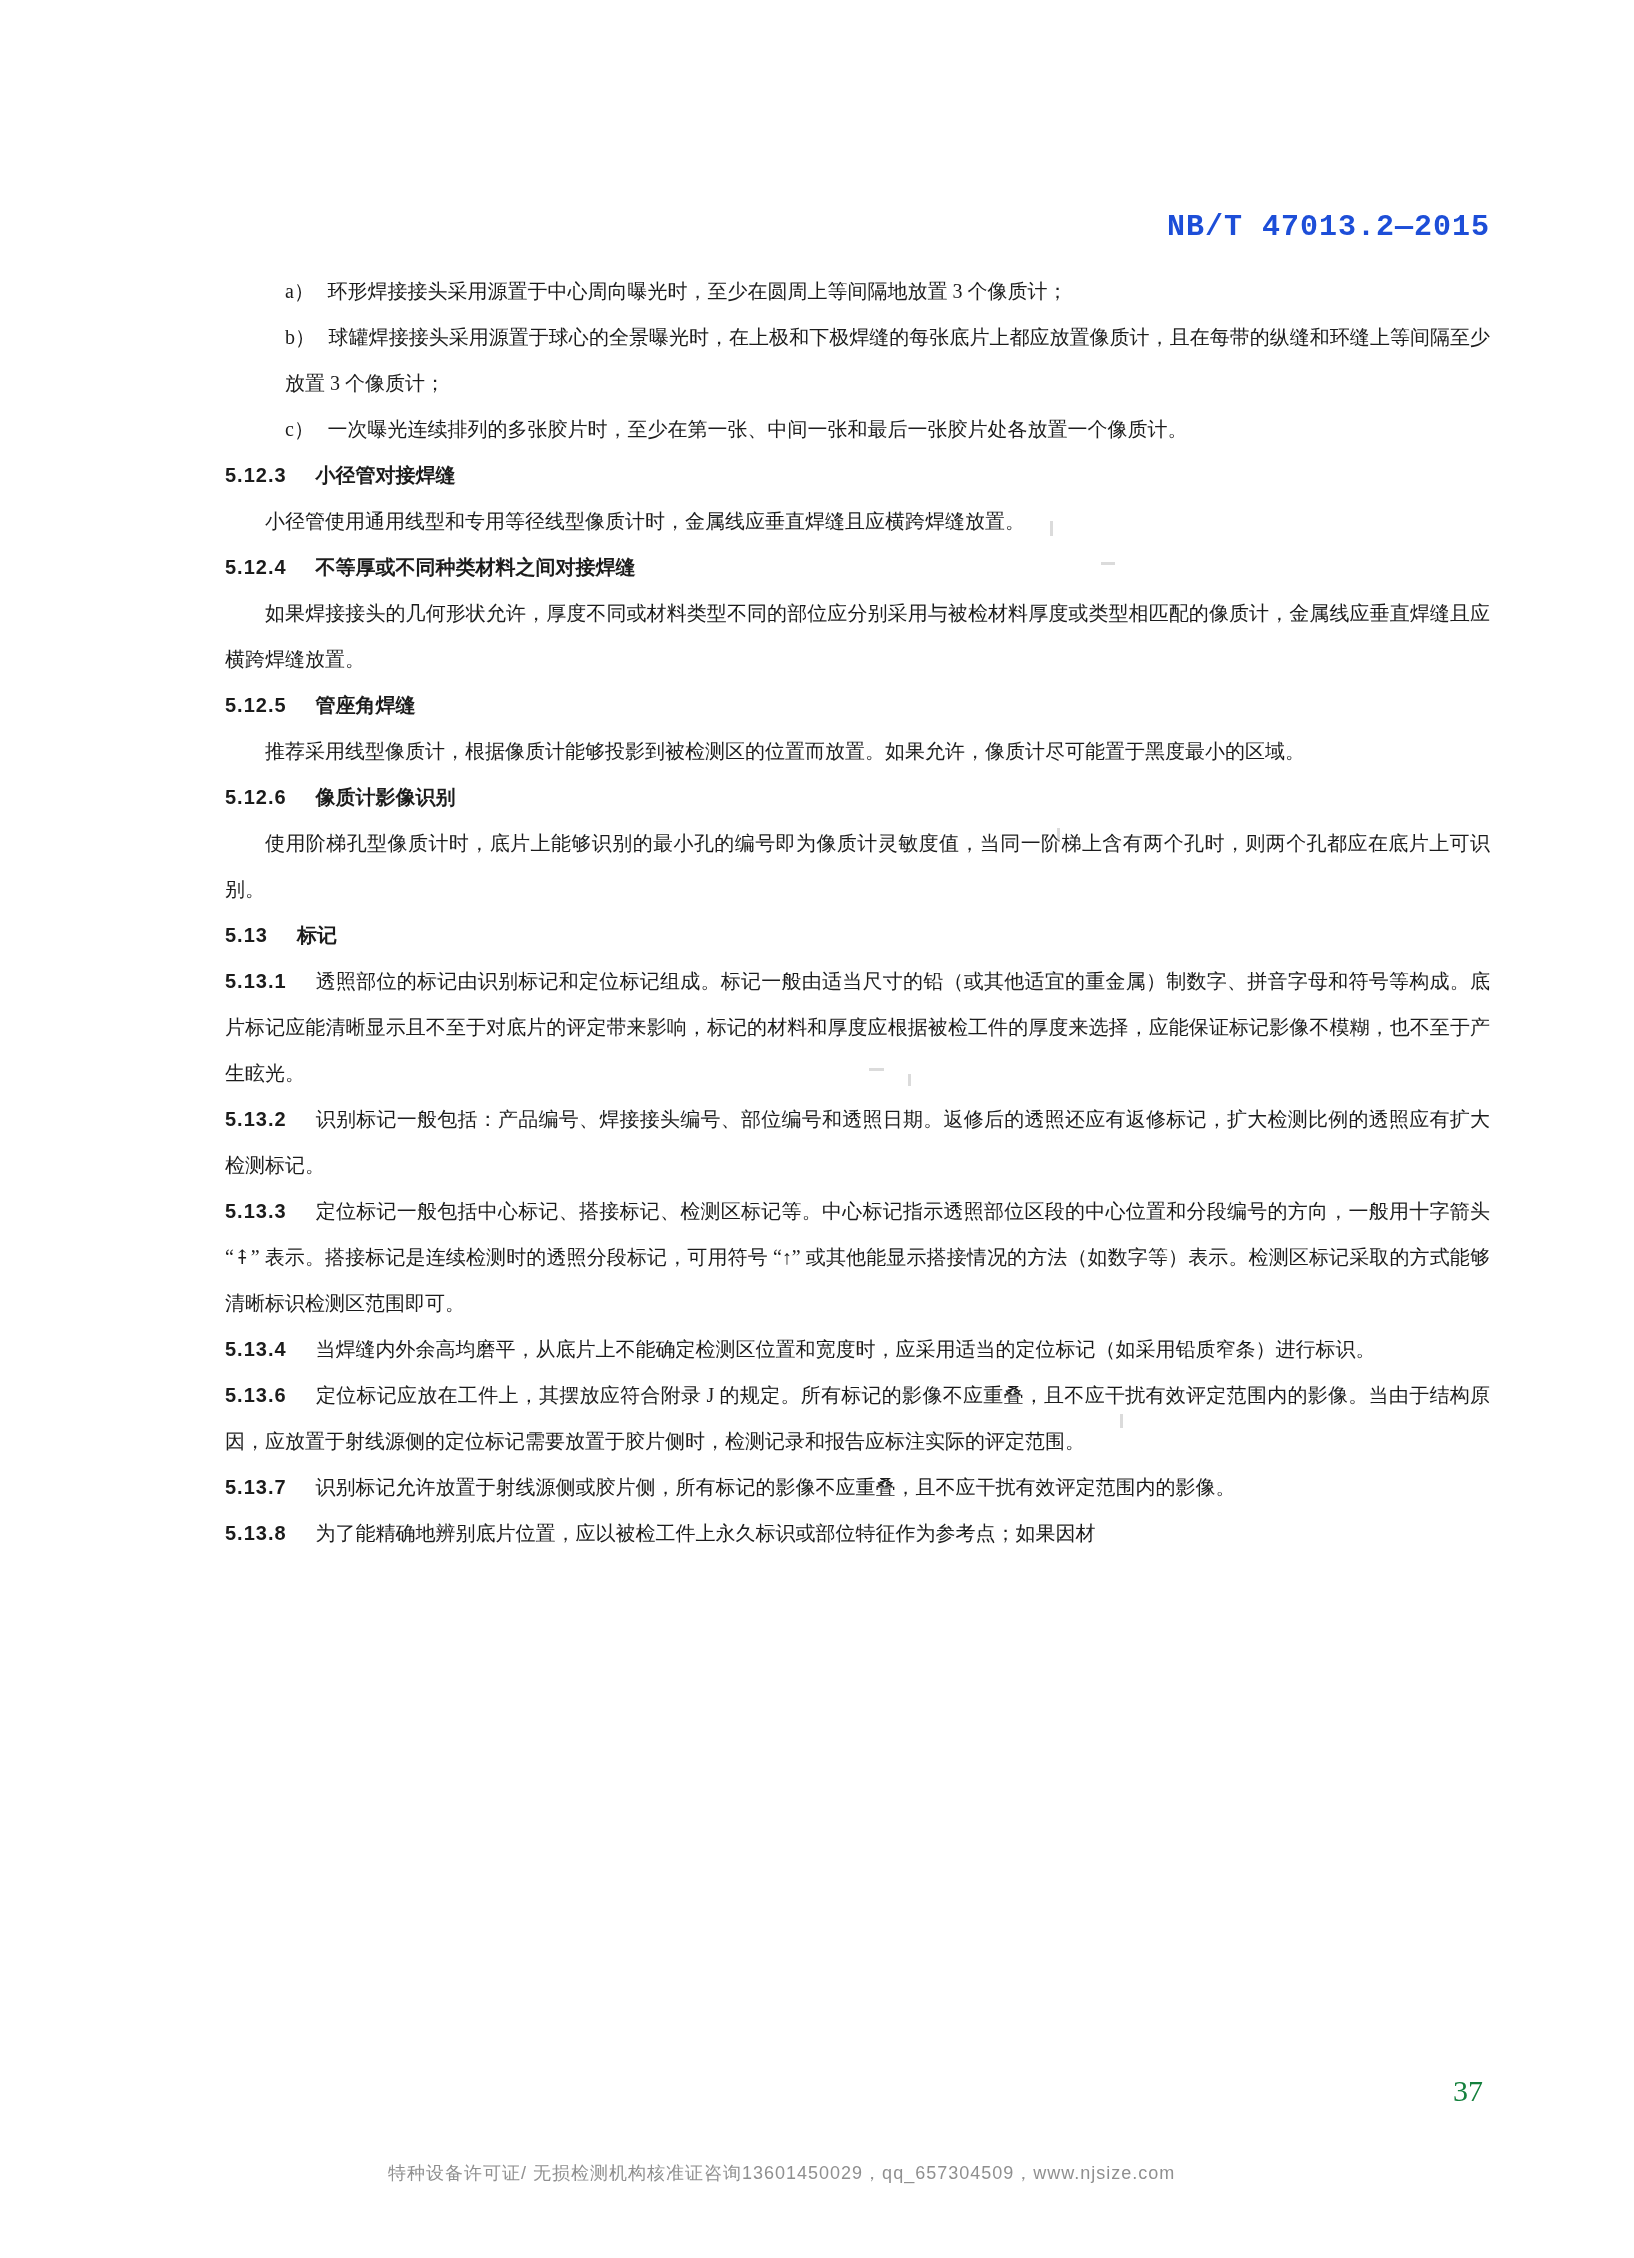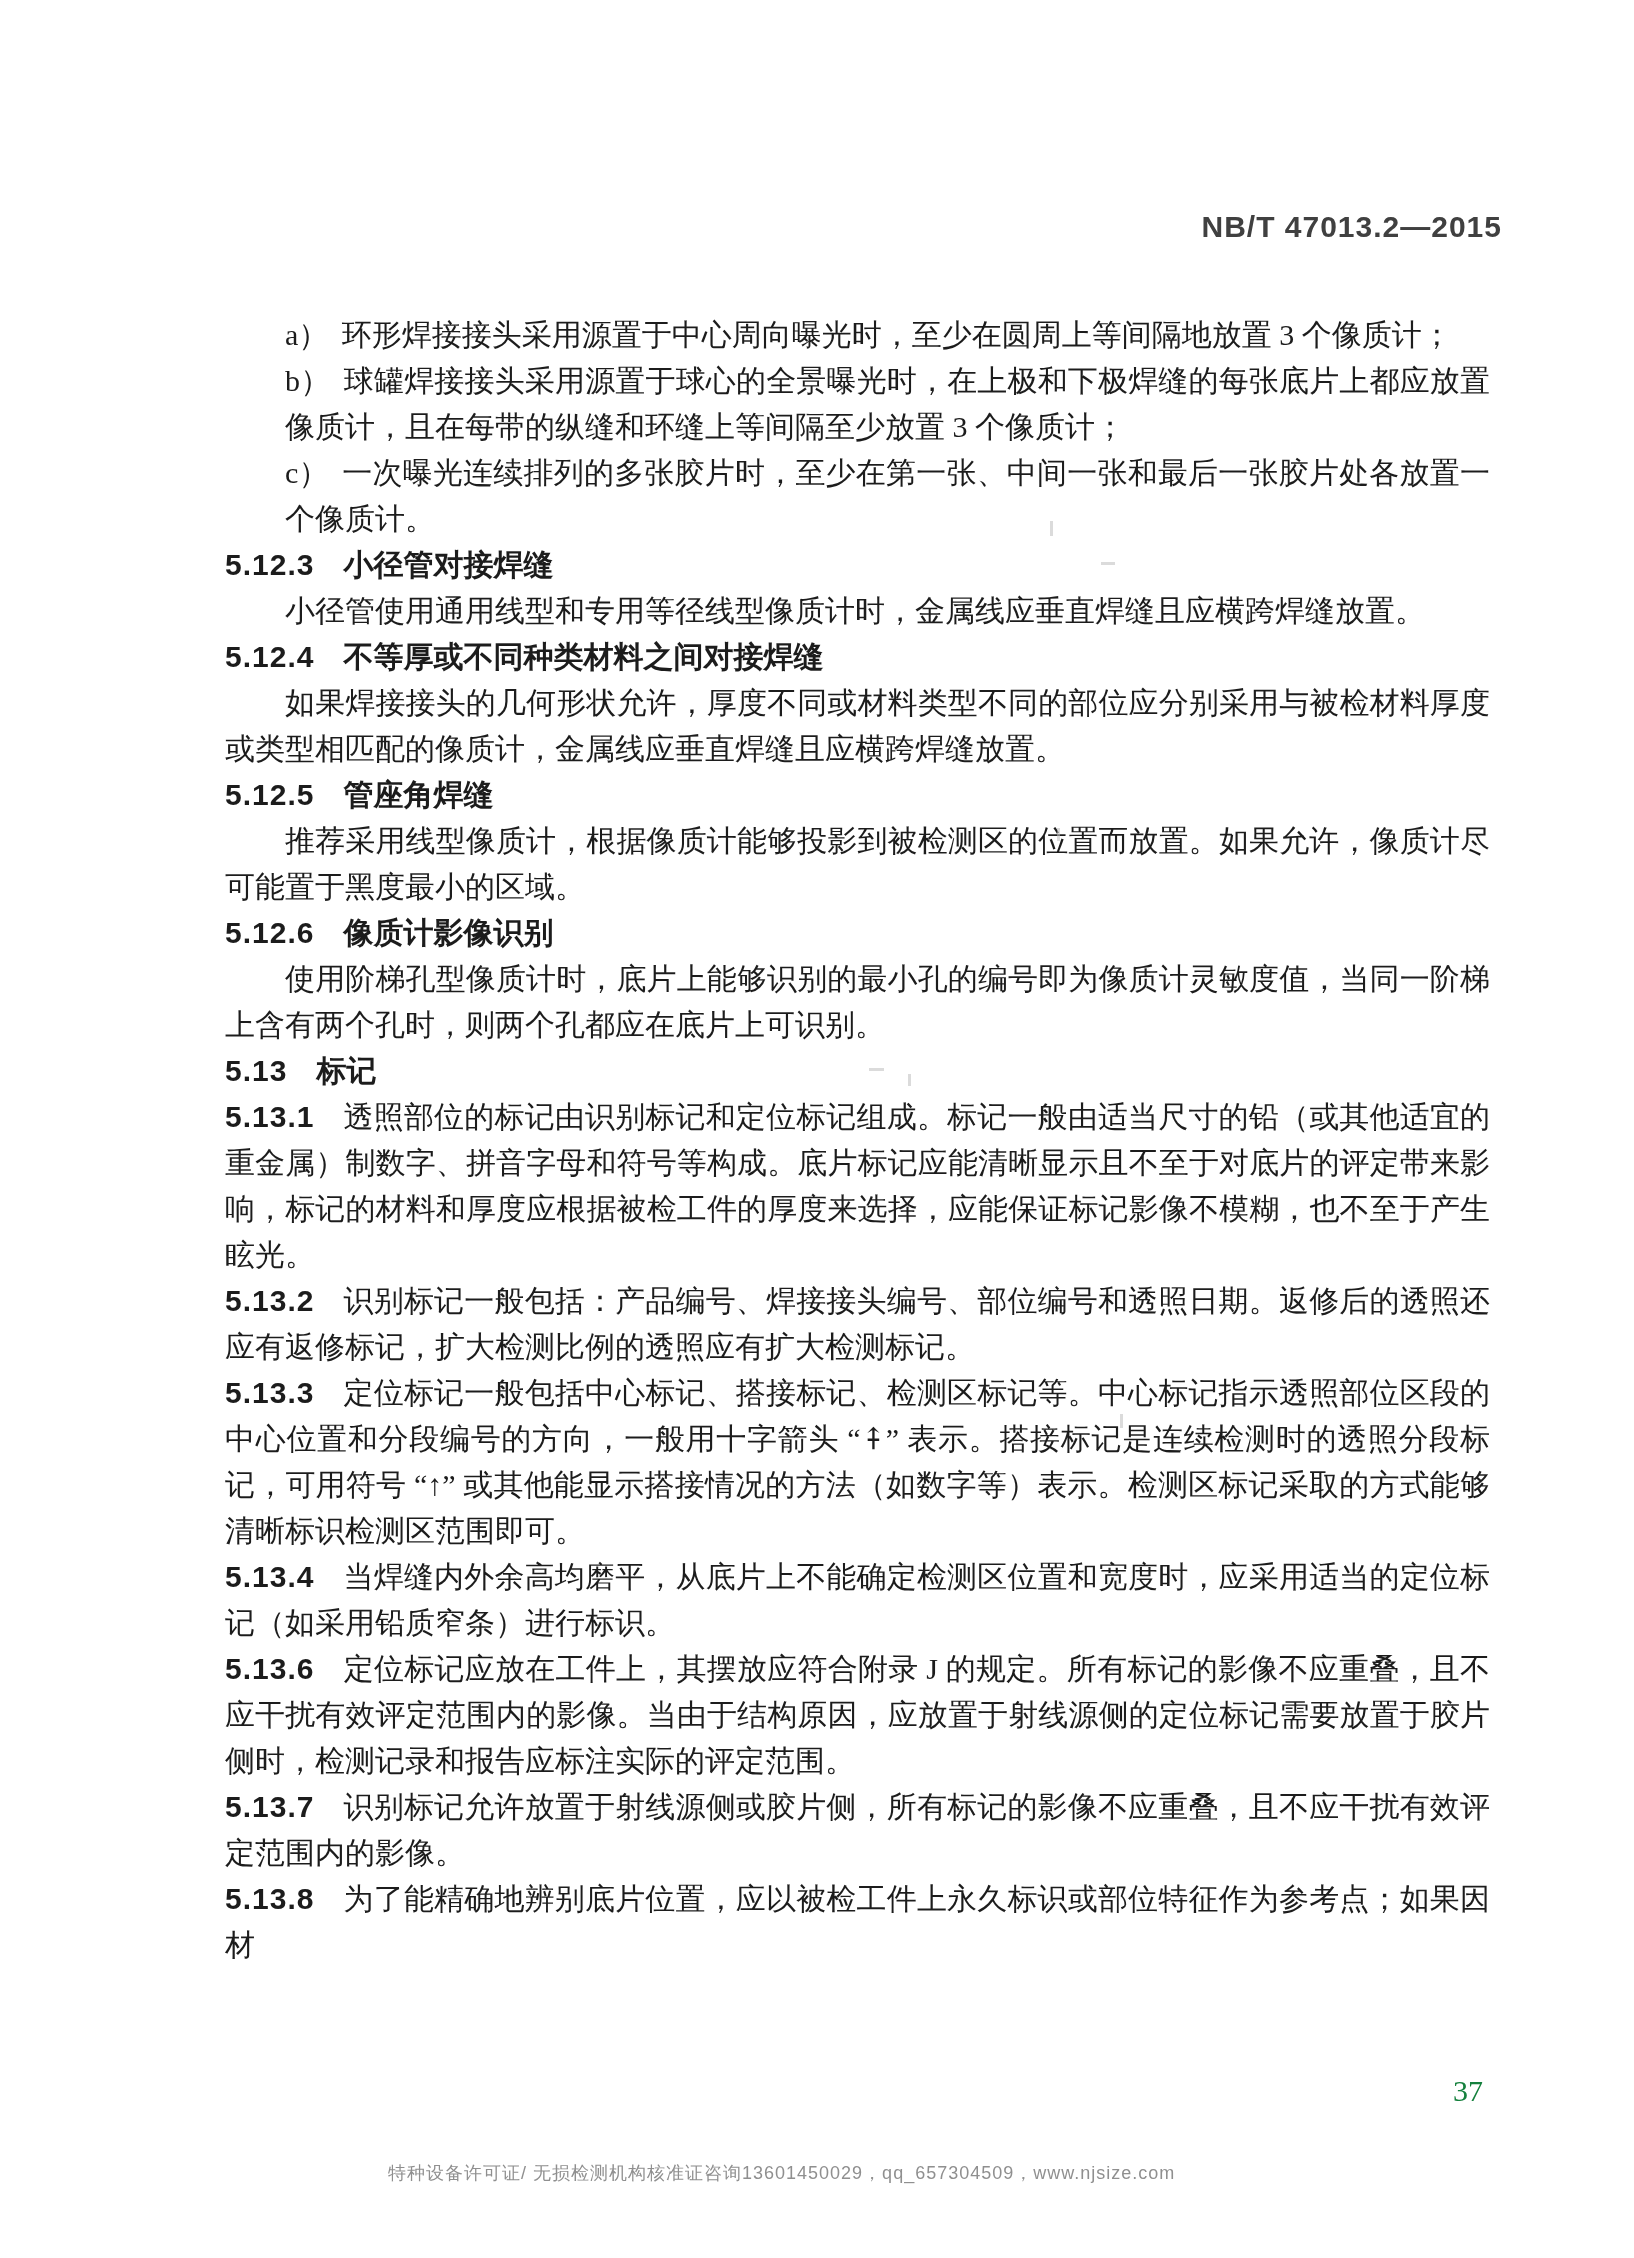--- a/index.html
+++ b/index.html
@@ -9,36 +9,35 @@
     height: 2258px;
     margin: 0 auto;
     background: #ffffff;
     overflow: hidden;
     color: #1c1c1c;
     font-family: "Liberation Serif", "DejaVu Serif", serif;
   }
   .std-header {
     position: absolute;
     top: 210px;
-    right: 133px;
-    font-family: Liberation Sans, sans-serif;
+    right: 145px;
+    font-family: Liberation Mono, monospace;
     font-weight: 700;
     font-size: 30px;
     letter-spacing: 1px;
-    color: #404040;
+    color: #1d4ed8;
   }
   .content {
     position: absolute;
     left: 225px;
     top: 268px;
     width: 1265px;
-    font-size: 30px;
+    font-size: 20px;
     line-height: 46px;
     text-align: justify;
-    margin-top: 44px;
   }
   .blk { margin: 0; padding: 0; }
   .blk .num,
   .blk .title {
     font-family: Liberation Sans, sans-serif;
     font-weight: 700;
   }
   .blk .num { margin-right: 29px; letter-spacing: 1px; }
   .blk.paragraph { text-indent: 2em; }
   .blk.list-item { margin-left: 60px; }

